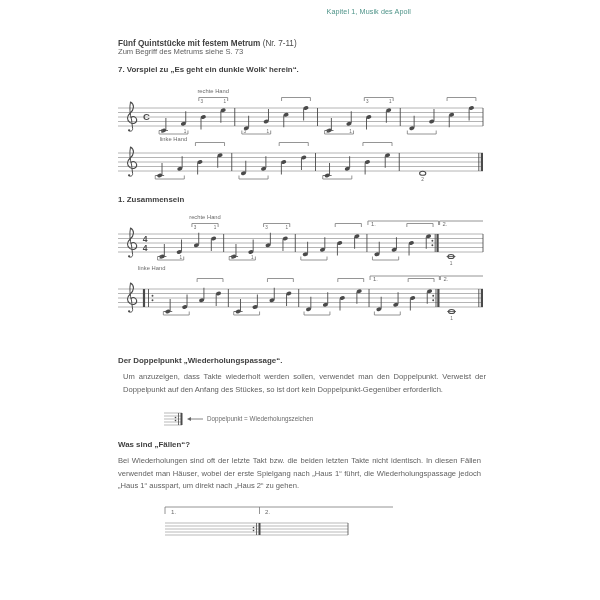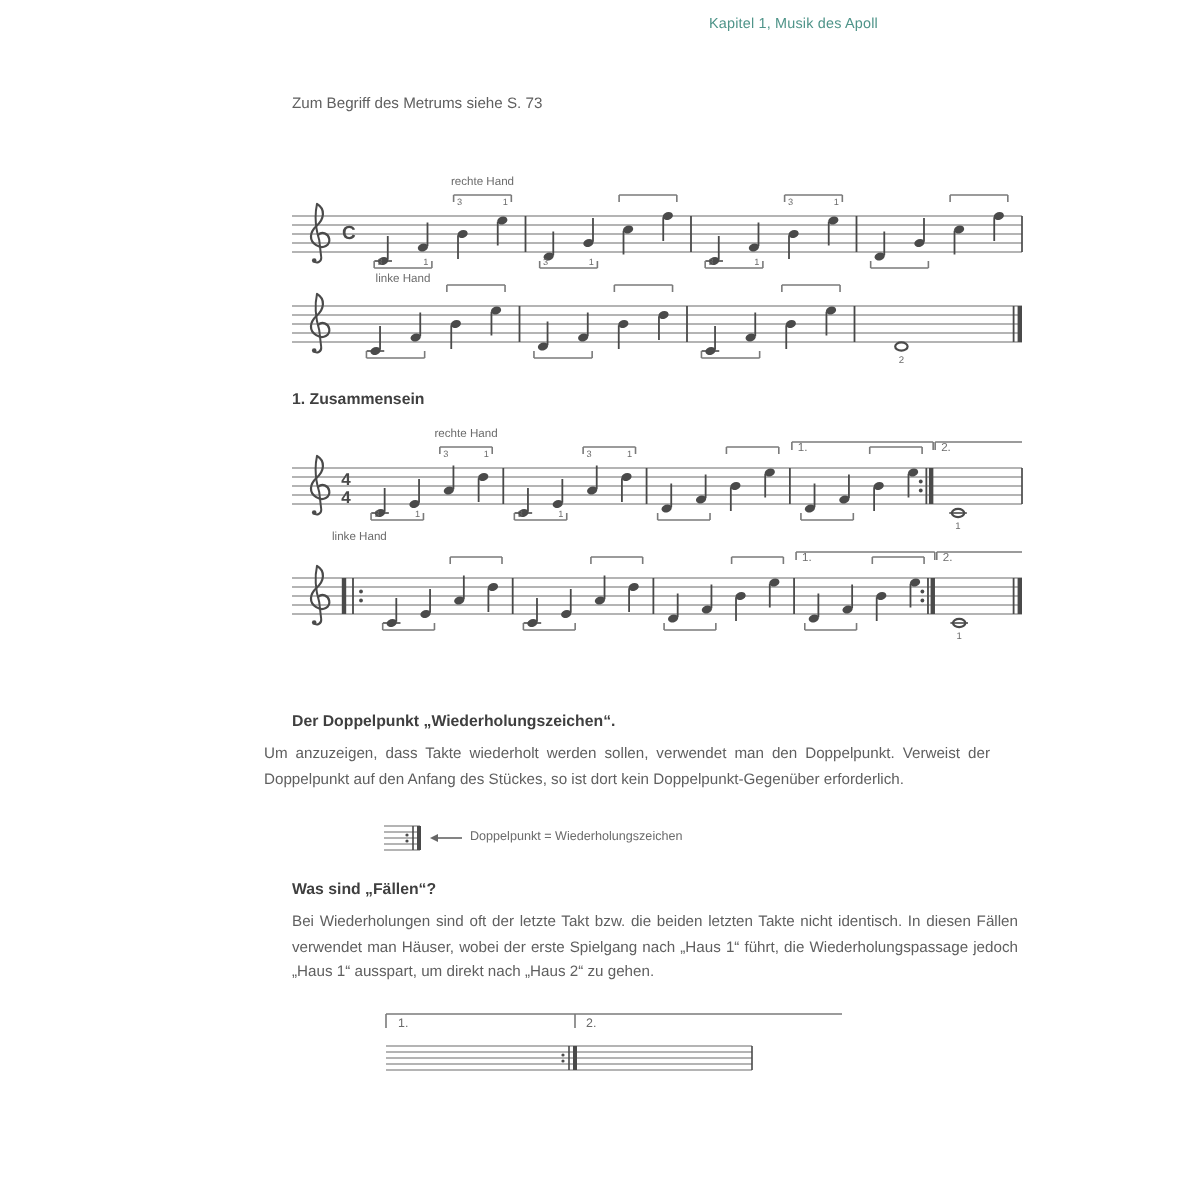--- a/index.html
+++ b/index.html
@@ -1,38 +1,42 @@
 <!DOCTYPE html>
 <html><head>
 <meta charset="utf-8">
 <style>
   html,body{margin:0;padding:0;background:#fff;}
   .page{position:relative;width:508px;height:600px;background:#ffffff;overflow:hidden;
-        font-family:"Liberation Sans",sans-serif;margin-left:28px;}
+        font-family:"Liberation Sans",sans-serif;}
   .abs{position:absolute;}
   .hdr{font-size:7.2px;color:#4f9489;letter-spacing:.1px;}
   .h-main{font-size:8.2px;font-weight:bold;color:#3f3f3f;}
   .h-tail{font-weight:normal;color:#4a4a4a;}
   .sub{font-size:7.6px;color:#5f5f5f;}
   .h-piece{font-size:7.9px;font-weight:bold;color:#3f3f3f;}
   .body-text{font-size:7.6px;line-height:12.6px;color:#5f5f5f;text-align:justify;width:363px;}
   .pgnum{font-size:7.5px;color:#6e6e6e;text-align:right;width:600px;}
   .dp-label{font-size:6.3px;color:#6b6b6b;}
   svg text{font-family:"Liberation Sans",sans-serif;}
 </style>
 </head>
 <body>
 
 <div class="page">
 
   <div class="abs hdr" style="top:7px;right:97px;">Kapitel 1, Musik des Apoll</div>
 
+  <div class="abs" style="top:32px;left:118px;">
+    <span class="h-main">Fünf Quintstücke mit festem Metrum</span><span class="h-main h-tail"> (Nr. 7-11)</span>
+  </div>
 
   <div class="abs sub" style="top:47px;left:118px;">Zum Begriff des Metrums siehe S. 73</div>
 
+  <div class="abs h-piece" style="top:65px;left:118px;">7. Vorspiel zu „Es geht ein dunkle Wolk’ herein“.</div>
 
   <svg id="sys-p7-line1" class="abs" style="top:84px;left:112px;" width="376" height="66" viewBox="0 0 376 66">
       <line x1="6" y1="24" x2="371" y2="24" stroke="#9b9b9b" stroke-width="0.75"></line>
       <line x1="6" y1="28.5" x2="371" y2="28.5" stroke="#9b9b9b" stroke-width="0.75"></line>
       <line x1="6" y1="33" x2="371" y2="33" stroke="#9b9b9b" stroke-width="0.75"></line>
       <line x1="6" y1="37.5" x2="371" y2="37.5" stroke="#9b9b9b" stroke-width="0.75"></line>
       <line x1="6" y1="42" x2="371" y2="42" stroke="#9b9b9b" stroke-width="0.75"></line>
       <path d="M 18.5 18 C 22.8 20.5 22.2 25.5 18.2 29
     C 14.8 32.2 14.4 36.2 18.1 38.6
     C 21.6 40.8 25.2 38.6 24.6 35.4
@@ -377,23 +381,23 @@
       <ellipse cx="339.59740259740255" cy="49.5" rx="3.1" ry="2.05" fill="none" stroke="#4a4a4a" stroke-width="1.1"></ellipse>
       <text x="339.59740259740255" y="57.5" font-size="4.8" fill="#6b6b6b" text-anchor="middle">1</text>
       <line x1="328.38528138528136" y1="14" x2="371" y2="14" stroke="#7a7a7a" stroke-width="0.8"></line>
       <line x1="328.38528138528136" y1="14" x2="328.38528138528136" y2="18" stroke="#7a7a7a" stroke-width="0.8"></line>
       <text x="331.38528138528136" y="18.6" font-size="5.8" fill="#6b6b6b" text-anchor="start">2.</text>
       <line x1="366.8" y1="27" x2="366.8" y2="45" stroke="#4a4a4a" stroke-width="0.9"></line>
       <line x1="369.9" y1="27" x2="369.9" y2="45" stroke="#4a4a4a" stroke-width="2.2"></line>
       <text x="26" y="8" font-size="5.8" fill="#6b6b6b" text-anchor="start">linke Hand</text>
     </svg>
 
-  <div class="abs h-piece" style="top:356px;left:118px;">Der Doppelpunkt „Wiederholungszeichen“.</div>
-
-  <div class="abs body-text" style="top:371px;left:104px;">Um anzuzeigen, dass Takte wiederholt werden sollen, verwendet man den Doppelpunkt. Verweist der Doppelpunkt auf den Anfang des Stückes, so ist dort kein Doppelpunkt-Gegenüber erforderlich.</div>
+  <div class="abs h-piece" style="top:356px;left:118px;">Der Doppelpunkt „Wiederholungspassage“.</div>
+
+  <div class="abs body-text" style="top:371px;left:123px;">Um anzuzeigen, dass Takte wiederholt werden sollen, verwendet man den Doppelpunkt. Verweist der Doppelpunkt auf den Anfang des Stückes, so ist dort kein Doppelpunkt-Gegenüber erforderlich.</div>
 
   <svg id="dp-example" class="abs" style="top:408px;left:160px;" width="48" height="26" viewBox="0 0 48 26">
       <line x1="4" y1="5" x2="22" y2="5" stroke="#9b9b9b" stroke-width="0.7"></line>
       <line x1="4" y1="8" x2="22" y2="8" stroke="#9b9b9b" stroke-width="0.7"></line>
       <line x1="4" y1="11" x2="22" y2="11" stroke="#9b9b9b" stroke-width="0.7"></line>
       <line x1="4" y1="14" x2="22" y2="14" stroke="#9b9b9b" stroke-width="0.7"></line>
       <line x1="4" y1="17" x2="22" y2="17" stroke="#9b9b9b" stroke-width="0.7"></line>
       <circle cx="15.5" cy="9.5" r="0.8" fill="#4a4a4a"></circle>
       <circle cx="15.5" cy="12.5" r="0.8" fill="#4a4a4a"></circle>
       <line x1="18.5" y1="5" x2="18.5" y2="17" stroke="#4a4a4a" stroke-width="0.8"></line>

